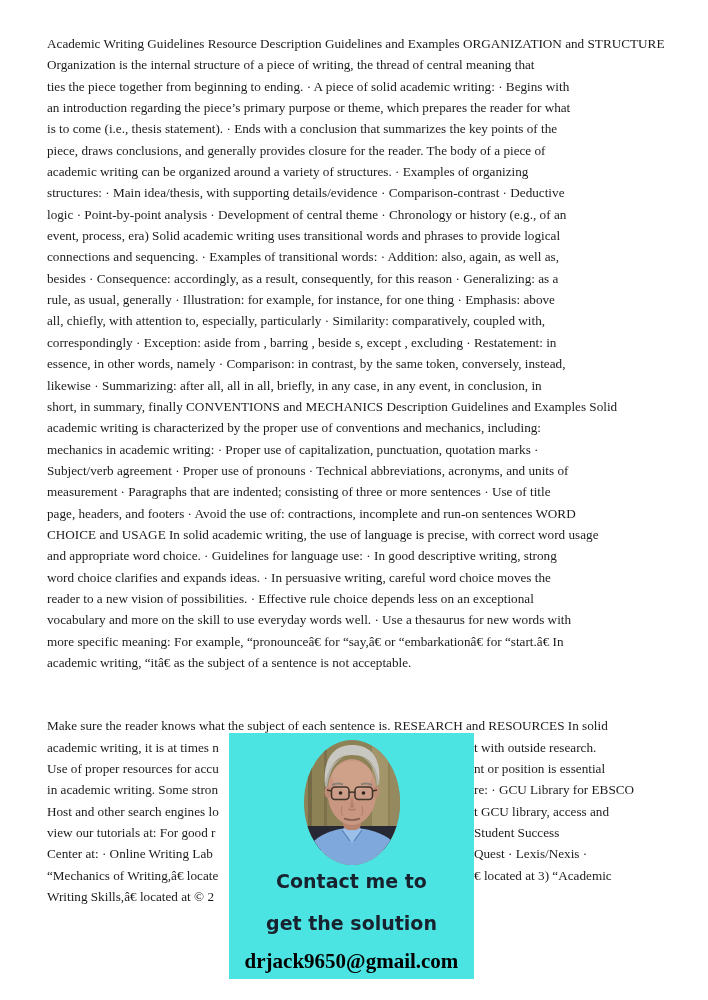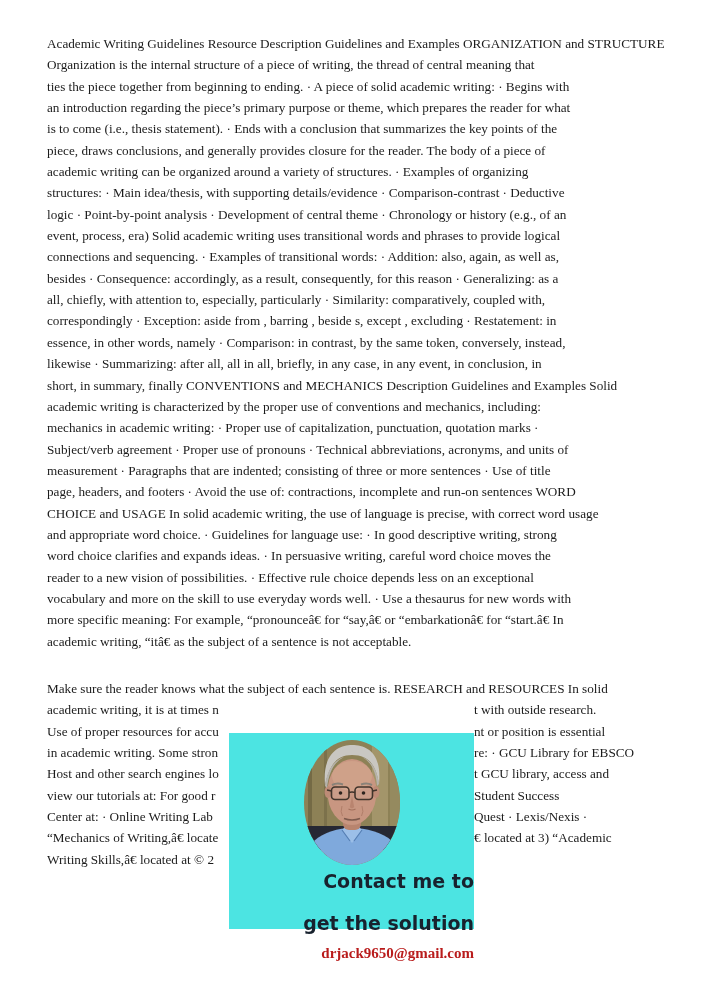--- a/index.html
+++ b/index.html
@@ -12,66 +12,67 @@
   }
   .doc {
     position: absolute;
     left: 47px; top: 33px;
     width: 661px;
     font-size: 13.2px;
     line-height: 21.35px;
     color: #1b1b1b;
   }
   .line { white-space: nowrap; height: 21.35px; overflow: visible; }
-  .para-2 { margin-top: 26px; }
+  .para-2 { margin-top: 42px; }
   .occ { position: relative; }
   .occ .right-frag { position: absolute; left: 427px; top: 0; white-space: nowrap; }
   .popup {
     position: absolute;
     left: 229px; top: 733px;
-    width: 245px; height: 196px;
+    width: 245px; height: 246px;
     background: #4ce4e2;
-    text-align: right;
+    text-align: center;
     z-index: 5;
   }
   .portrait { display: block; margin: 7px auto 0 auto; }
   .popup-heading {
     font-family: "DejaVu Sans", sans-serif;
     font-weight: bold;
     font-size: 19px;
     line-height: 26.5px;
     color: #18222e;
     margin-top: 3px;
   }
   .popup-email {
     font-family: "Liberation Serif", serif;
     font-weight: bold;
-    font-size: 15px;
+    font-size: 21px;
     line-height: 26px;
-    color: #b91c1c;
-    margin-top: 4px;
+    color: #000000;
+    margin-top: 12px;
   }
 </style>
 </head>
 <body>
 
 <div class="doc">
   <div>
       <div class="line">Academic Writing Guidelines Resource Description Guidelines and Examples ORGANIZATION and STRUCTURE</div>
       <div class="line">Organization is the internal structure of a piece of writing, the thread of central meaning that</div>
       <div class="line">ties the piece together from beginning to ending. · A piece of solid academic writing: · Begins with</div>
       <div class="line">an introduction regarding the piece’s primary purpose or theme, which prepares the reader for what</div>
       <div class="line">is to come (i.e., thesis statement). · Ends with a conclusion that summarizes the key points of the</div>
       <div class="line">piece, draws conclusions, and generally provides closure for the reader. The body of a piece of</div>
       <div class="line">academic writing can be organized around a variety of structures. · Examples of organizing</div>
       <div class="line">structures: · Main idea/thesis, with supporting details/evidence · Comparison-contrast · Deductive</div>
       <div class="line">logic · Point-by-point analysis · Development of central theme · Chronology or history (e.g., of an</div>
       <div class="line">event, process, era) Solid academic writing uses transitional words and phrases to provide logical</div>
       <div class="line">connections and sequencing. · Examples of transitional words: · Addition: also, again, as well as,</div>
       <div class="line">besides · Consequence: accordingly, as a result, consequently, for this reason · Generalizing: as a</div>
+      <div class="line">rule, as usual, generally · Illustration: for example, for instance, for one thing · Emphasis: above</div>
       <div class="line">all, chiefly, with attention to, especially, particularly · Similarity: comparatively, coupled with,</div>
       <div class="line">correspondingly · Exception: aside from , barring , beside s, except , excluding · Restatement: in</div>
       <div class="line">essence, in other words, namely · Comparison: in contrast, by the same token, conversely, instead,</div>
       <div class="line">likewise · Summarizing: after all, all in all, briefly, in any case, in any event, in conclusion, in</div>
       <div class="line">short, in summary, finally CONVENTIONS and MECHANICS Description Guidelines and Examples Solid</div>
       <div class="line">academic writing is characterized by the proper use of conventions and mechanics, including:</div>
       <div class="line">mechanics in academic writing: · Proper use of capitalization, punctuation, quotation marks ·</div>
       <div class="line">Subject/verb agreement · Proper use of pronouns · Technical abbreviations, acronyms, and units of</div>
       <div class="line">measurement · Paragraphs that are indented; consisting of three or more sentences · Use of title</div>
       <div class="line">page, headers, and footers · Avoid the use of: contractions, incomplete and run-on sentences WORD</div>

